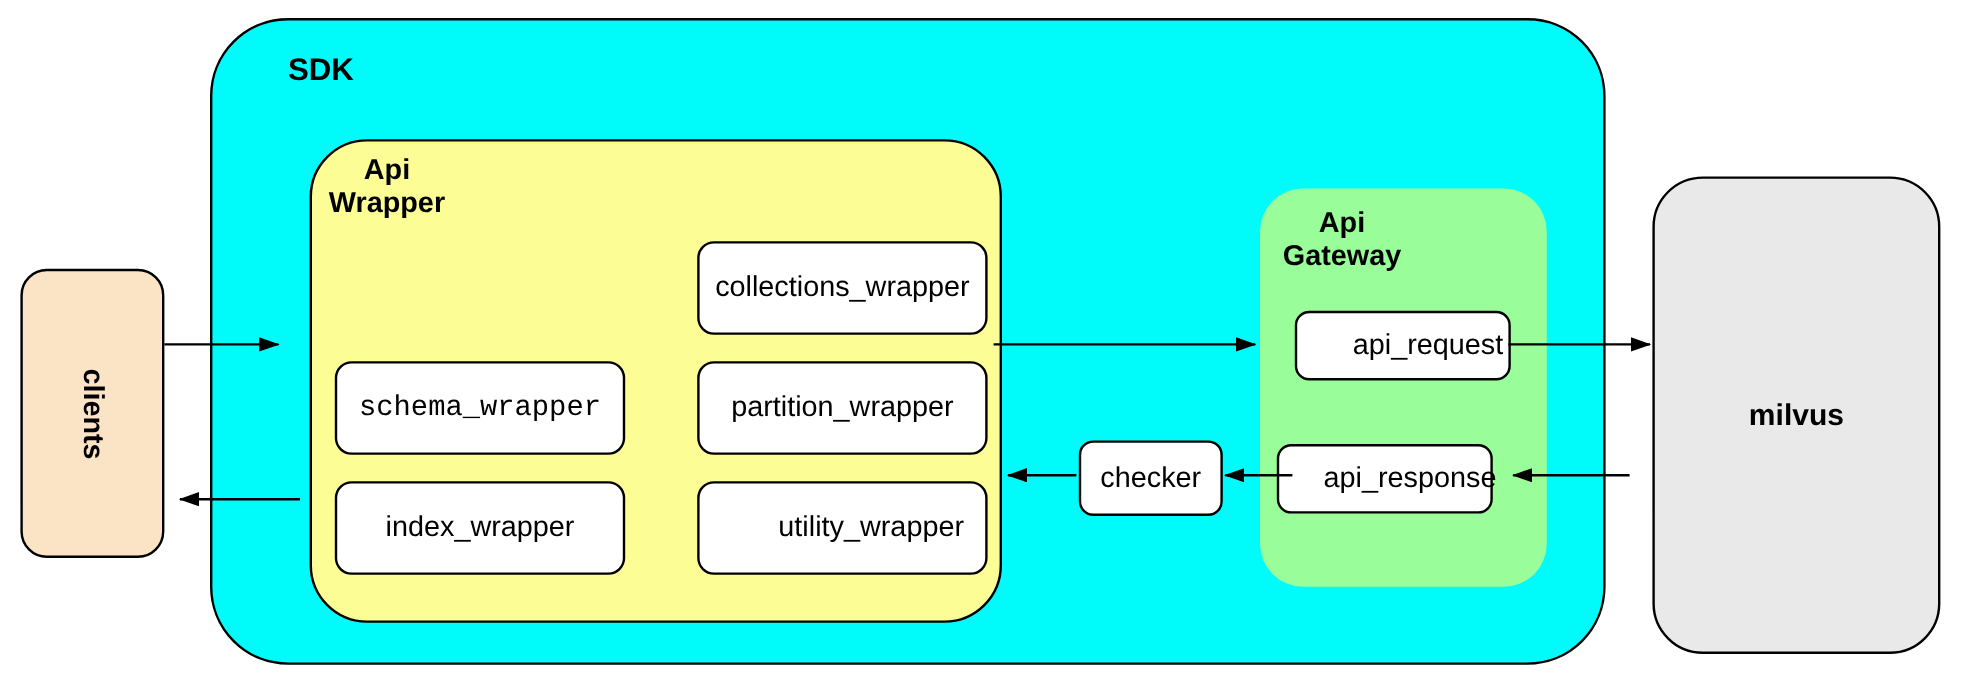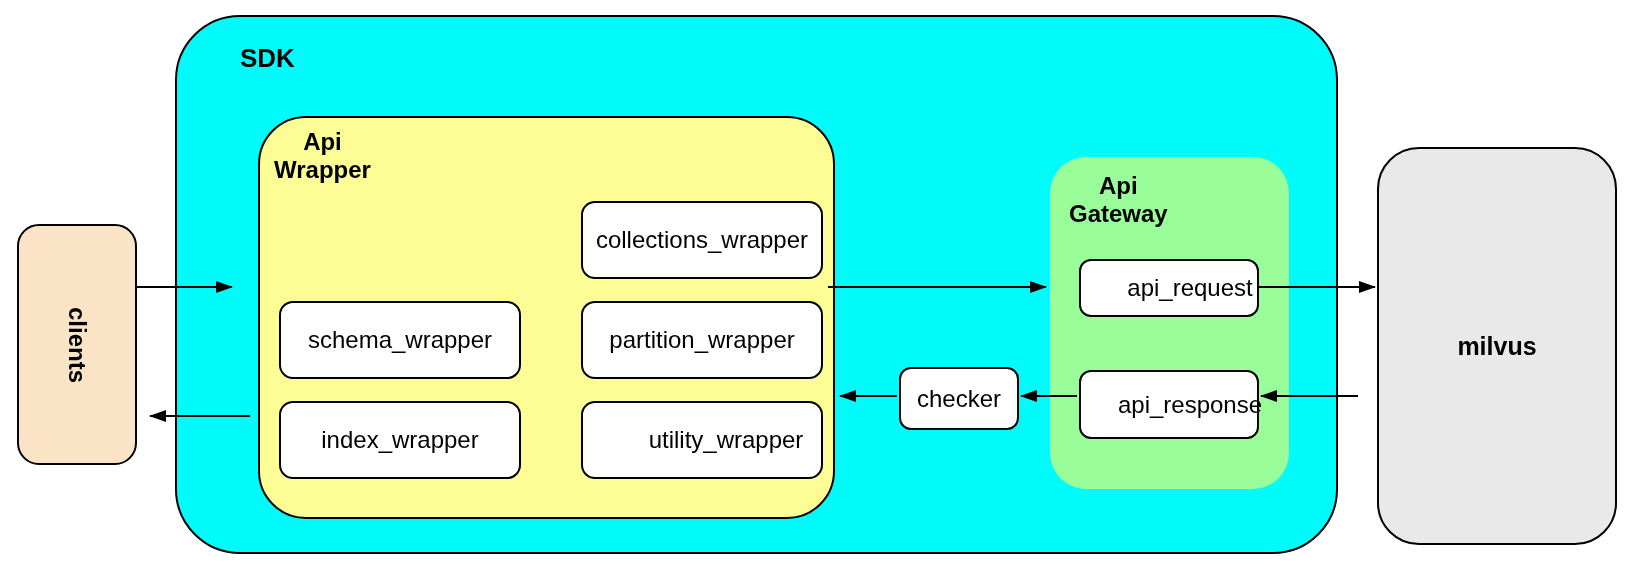--- a/index.html
+++ b/index.html
@@ -100,31 +100,31 @@
     <div class="clients-lbl">clients</div>
   </div>
 
   <div class="box sdk">
     <div class="lbl sdk-lbl">SDK</div>
 
     <div class="box api-wrapper">
       <div class="lbl api-wrapper-lbl">Api
 Wrapper</div>
       <div class="node" style="left:321px;top:83px;width:242px;height:78px;">collections_wrapper</div>
-      <div class="node" style="left:19px;top:183px;width:242px;height:78px;">schema_wrapper</div>
+      <div class="node" style="left:19px;top:183px;width:242px;height:78px;font-family:Liberation Mono, monospace;">schema_wrapper</div>
       <div class="node" style="left:321px;top:183px;width:242px;height:78px;">partition_wrapper</div>
       <div class="node" style="left:19px;top:283px;width:242px;height:78px;">index_wrapper</div>
       <div class="node" style="left:321px;top:283px;width:242px;height:78px;padding-left:48px;">utility_wrapper</div>
     </div>
 
     <div class="box gateway">
       <div class="lbl gateway-lbl">Api
 Gateway</div>
       <div class="node gw-node" style="left:29px;top:102px;width:180px;height:58px;">api_request</div>
-      <div class="node gw-node" style="left:29px;top:213px;width:180px;height:69px;">api_response</div>
+      <div class="node gw-node" style="left:14px;top:213px;width:180px;height:58px;">api_response</div>
     </div>
 
     <div class="node checker">checker</div>
   </div>
 
   <div class="box milvus">
     <span>milvus</span>
   </div>
 
   <svg class="arrows" viewBox="0 0 1634 574" xmlns="http://www.w3.org/2000/svg">

